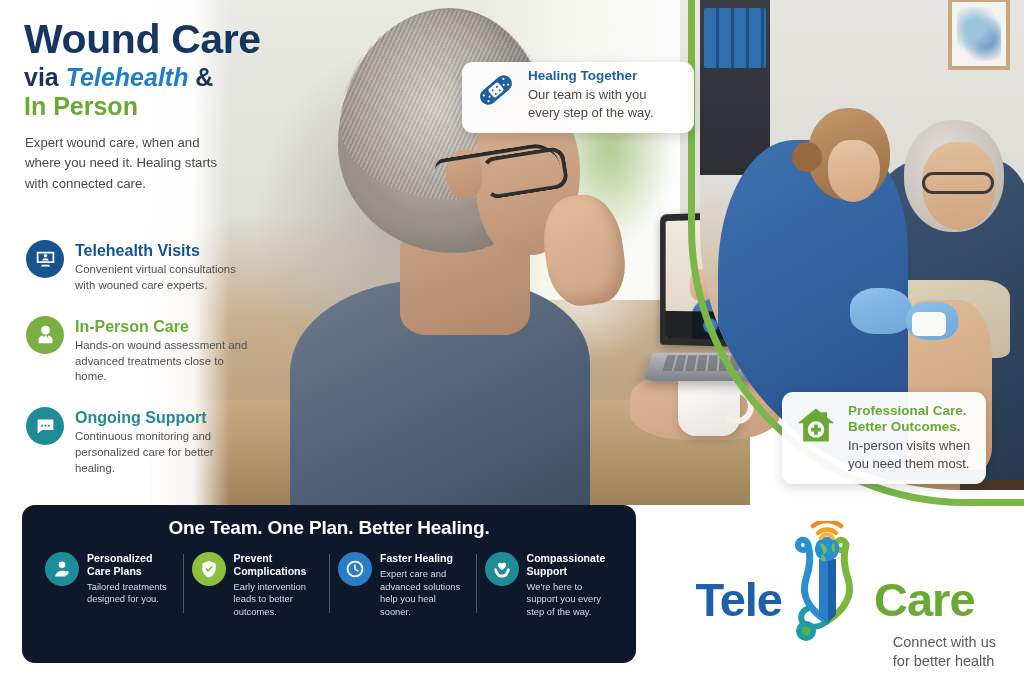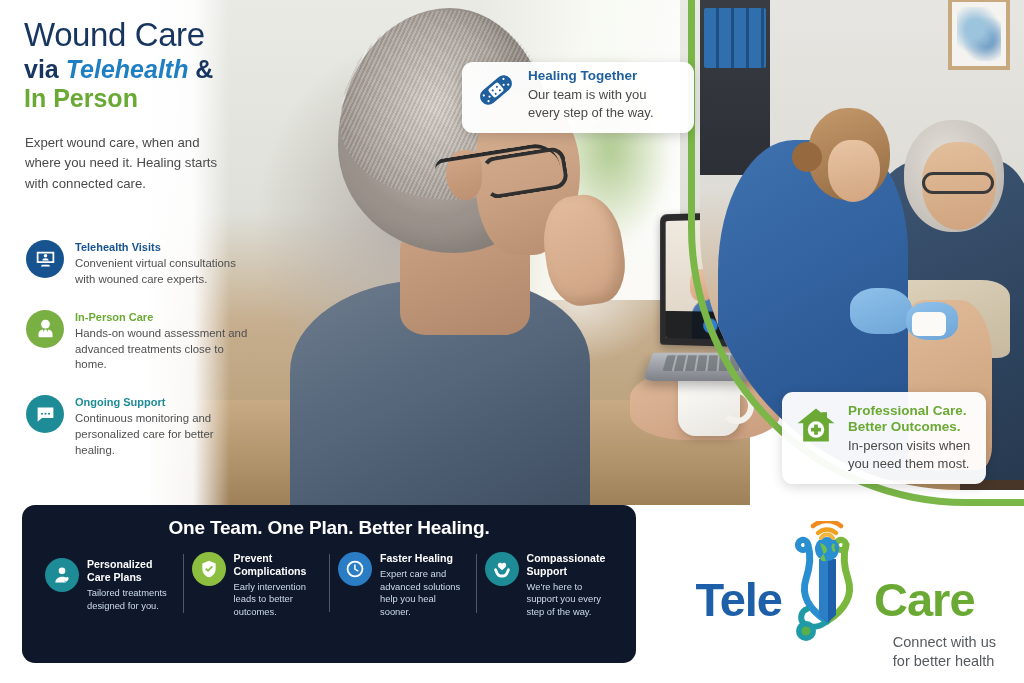--- a/index.html
+++ b/index.html
@@ -268,39 +268,39 @@
     border-left:7px solid #7ab648; border-bottom:7px solid #7ab648;
     pointer-events:none;
   }
 
   
   .left-fade{
     position:absolute; left:0; top:0; width:230px; height:505px;
     background:linear-gradient(90deg,#ffffff 0%, #ffffff 62%, rgba(255,255,255,.92) 84%, rgba(255,255,255,0) 100%);
   }
   .headline{ position:absolute; left:24px; top:18px; width:270px; }
-  .h1 { font-size:33px; font-weight:400; color:#16355f; letter-spacing:-.4px; line-height:1.06; }
+  .h1 { font-size:41px; font-weight:700; color:#16355f; letter-spacing:-.4px; line-height:1.06; }
   .h2 { font-size:25px; font-weight:700; color:#16355f; line-height:1.15; margin-top:2px; }
   .h2 .blue{ color:#1e7fc4;font-style:italic; }
   .h3 { font-size:25px; font-weight:700; color:#6aaa34; line-height:1.15; }
   .lede{
     position:absolute; left:25px; top:133px; width:200px;
     font-size:13.2px; line-height:1.55; color:#4a4a4a;
   }
 
   
   .features{ position:absolute; left:26px; top:240px; width:230px; }
   .feat{ display:flex; gap:11px; margin-bottom:22px; }
   .feat-ico{
     flex:0 0 38px; width:38px; height:38px; border-radius:50%;
     display:flex; align-items:center; justify-content:center;
   }
   .feat-ico svg{ width:21px; height:21px; fill:#fff; }
   .feat-body{ padding-top:1px; }
-  .feat-title{ font-size:11px; font-weight:700; line-height:1.2; margin-bottom:2px; }
+  .feat-title{ font-size:16px; font-weight:700; line-height:1.2; margin-bottom:2px; }
   .feat-desc{ font-size:11.4px; line-height:1.38; color:#4f4f4f; }
 
   
   .card{
     position:absolute; background:rgba(255,255,255,.95);
     border-radius:11px; box-shadow:0 3px 12px rgba(0,0,0,.16);
     display:flex; gap:10px; align-items:flex-start;
   }
   .card-ico{ flex:0 0 auto; display:flex; align-items:center; justify-content:center; }
   .card-title{ font-size:13.5px; font-weight:700; line-height:1.18; }
@@ -313,21 +313,21 @@
 
   
   .panel{
     position:absolute; left:22px; top:505px; width:614px; height:158px;
     background:#0f172a; border-radius:13px; padding:12px 14px 10px 14px;
   }
   .panel-title{
     text-align:center; color:#ffffff; font-size:19px; font-weight:700;
     letter-spacing:-.2px; margin-bottom:13px;
   }
-  .panel-grid{ display:flex;align-items:center; }
+  .panel-grid{ display:flex; }
   .pcol{ flex:1; display:flex; gap:8px; padding:0 9px; position:relative; }
   .pcol + .pcol:before{
     content:""; position:absolute; left:0; top:2px; bottom:6px; width:1px;
     background:rgba(255,255,255,.28);
   }
   .pico{
     flex:0 0 34px; width:34px; height:34px; border-radius:50%;
     display:flex; align-items:center; justify-content:center;
   }
   .pico svg{ width:20px; height:20px; fill:#fff; }

